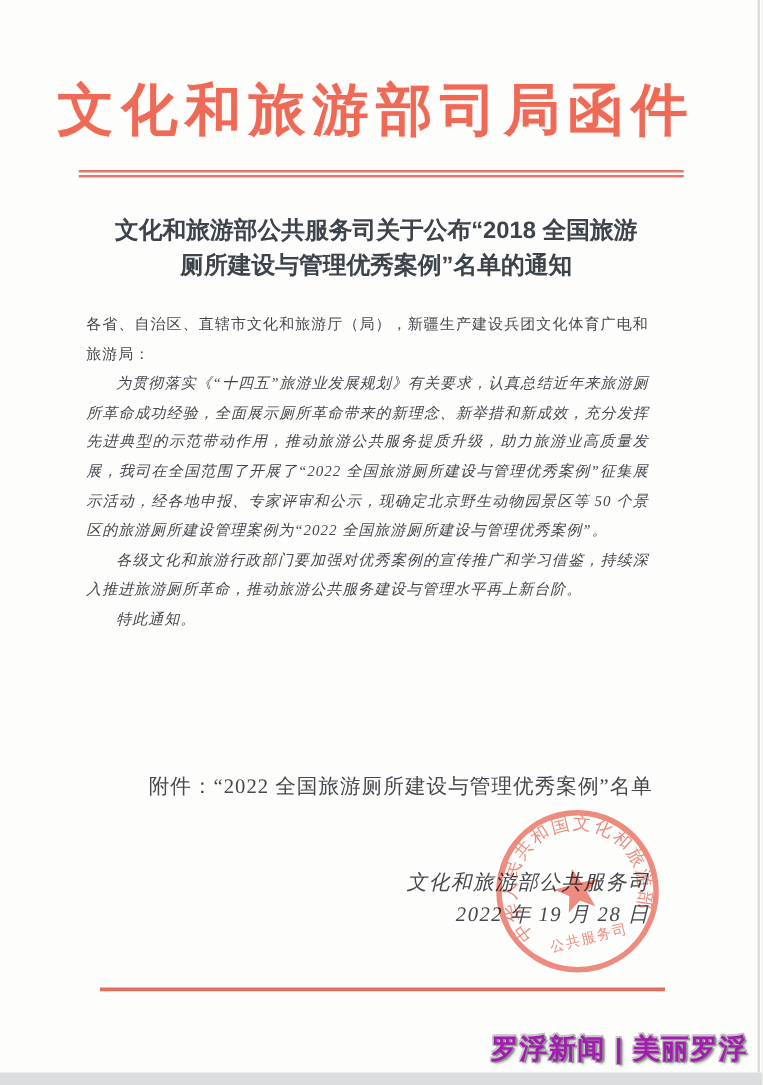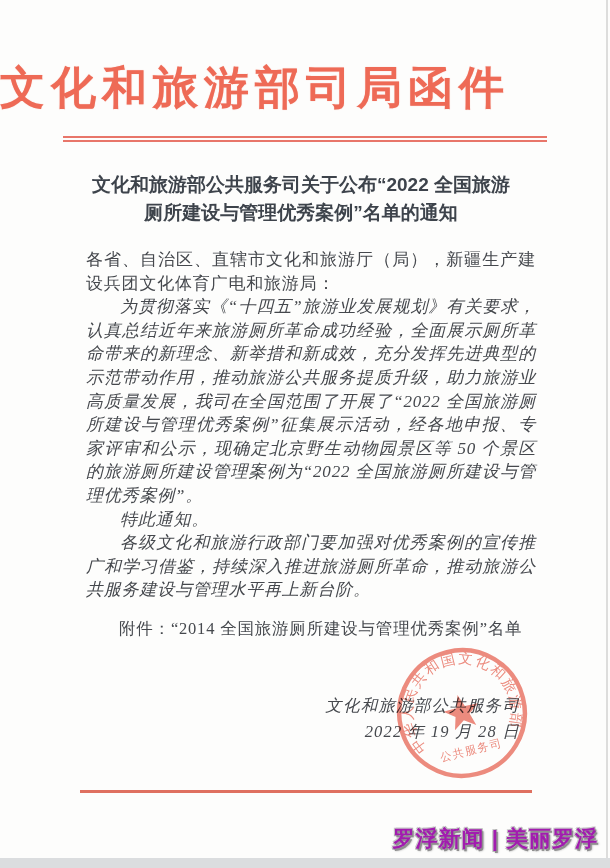--- a/index.html
+++ b/index.html
@@ -16,20 +16,21 @@
     position:absolute;top:0;right:2px;width:2px;height:858px;
     background:#cfcfcf;opacity:.7;
   }
   .bottom-strip{
     position:absolute;left:0;right:0;bottom:0;height:10px;
     background:#dbdddf;
   }
   
   .letterhead-title{
     position:absolute;top:58px;left:0;right:8px;
+    text-align:center;
     font-size:45px;font-weight:bold;
     letter-spacing:6px;
     color:#ee6a56;
     font-family:"Liberation Serif","DejaVu Serif",serif;
     text-shadow:0 0 1px rgba(238,106,86,.45);
   }
   .letterhead-rule{
     position:absolute;top:136px;left:63px;width:484px;
     height:2px;
     border-top:2px solid #e8766a;
@@ -39,22 +40,22 @@
   .doc-title{
     position:absolute;top:171px;left:40px;right:48px;
     text-align:center;
     font-family:"Liberation Sans","DejaVu Sans",sans-serif;
     font-weight:bold;
     font-size:19px;line-height:28px;
     color:#3d434b;
   }
   
   .doc-body{
-    position:absolute;top:248px;left:86px;width:450px;
-    font-size:17px;line-height:23.6px;
+    position:absolute;top:248px;left:69px;width:450px;
+    font-size:12px;line-height:23.6px;
     letter-spacing:.8px;
     color:#45484d;
     text-align:justify;
   }
   .doc-body p{margin:0;}
   .doc-body p.indent{text-indent:2em;font-style:italic;}
   .attachment-line{
     position:absolute;top:618px;left:86px;width:460px;
     font-size:16.5px;letter-spacing:.8px;color:#45484d;
     text-indent:2em;
@@ -90,32 +91,32 @@
 </style>
 </head>
 <body>
 
 <div class="page">
 
   <div class="letterhead-title">文化和旅游部司局函件</div>
   <div class="letterhead-rule"></div>
 
   <div class="doc-title">
-    <div>文化和旅游部公共服务司关于公布“2022 全国旅游</div>
+    <div>文化和旅游部公共服务司关于公布“2018 全国旅游</div>
     <div>厕所建设与管理优秀案例”名单的通知</div>
   </div>
 
   <div class="doc-body">
     <p>各省、自治区、直辖市文化和旅游厅（局），新疆生产建设兵团文化体育广电和旅游局：</p>
     <p class="indent">为贯彻落实《“十四五”旅游业发展规划》有关要求，认真总结近年来旅游厕所革命成功经验，全面展示厕所革命带来的新理念、新举措和新成效，充分发挥先进典型的示范带动作用，推动旅游公共服务提质升级，助力旅游业高质量发展，我司在全国范围了开展了“2022 全国旅游厕所建设与管理优秀案例”征集展示活动，经各地申报、专家评审和公示，现确定北京野生动物园景区等 50 个景区的旅游厕所建设管理案例为“2022 全国旅游厕所建设与管理优秀案例”。</p>
+    <p class="indent">各级文化和旅游行政部门要加强对优秀案例的宣传推广和学习借鉴，持续深入推进旅游厕所革命，推动旅游公共服务建设与管理水平再上新台阶。</p>
     <p class="indent">特此通知。</p>
-    <p class="indent">各级文化和旅游行政部门要加强对优秀案例的宣传推广和学习借鉴，持续深入推进旅游厕所革命，推动旅游公共服务建设与管理水平再上新台阶。</p>
   </div>
 
-  <div class="attachment-line">附件：“2014 全国旅游厕所建设与管理优秀案例”名单</div>
+  <div class="attachment-line">附件：“2022 全国旅游厕所建设与管理优秀案例”名单</div>
 
   <div class="signature-block">
     <div>文化和旅游部公共服务司</div>
     <div>2022 年 19 月 28 日</div>
   </div>
 
   <div class="seal">
     <svg viewBox="0 0 200 200" width="138" height="138">
       <circle cx="100" cy="100" r="91" fill="none" stroke="#ea7364" stroke-width="6.5"></circle>
       <path id="sealArc" d="M 41 141.3 A 72 72 0 1 1 159 141.3" fill="none"></path>

